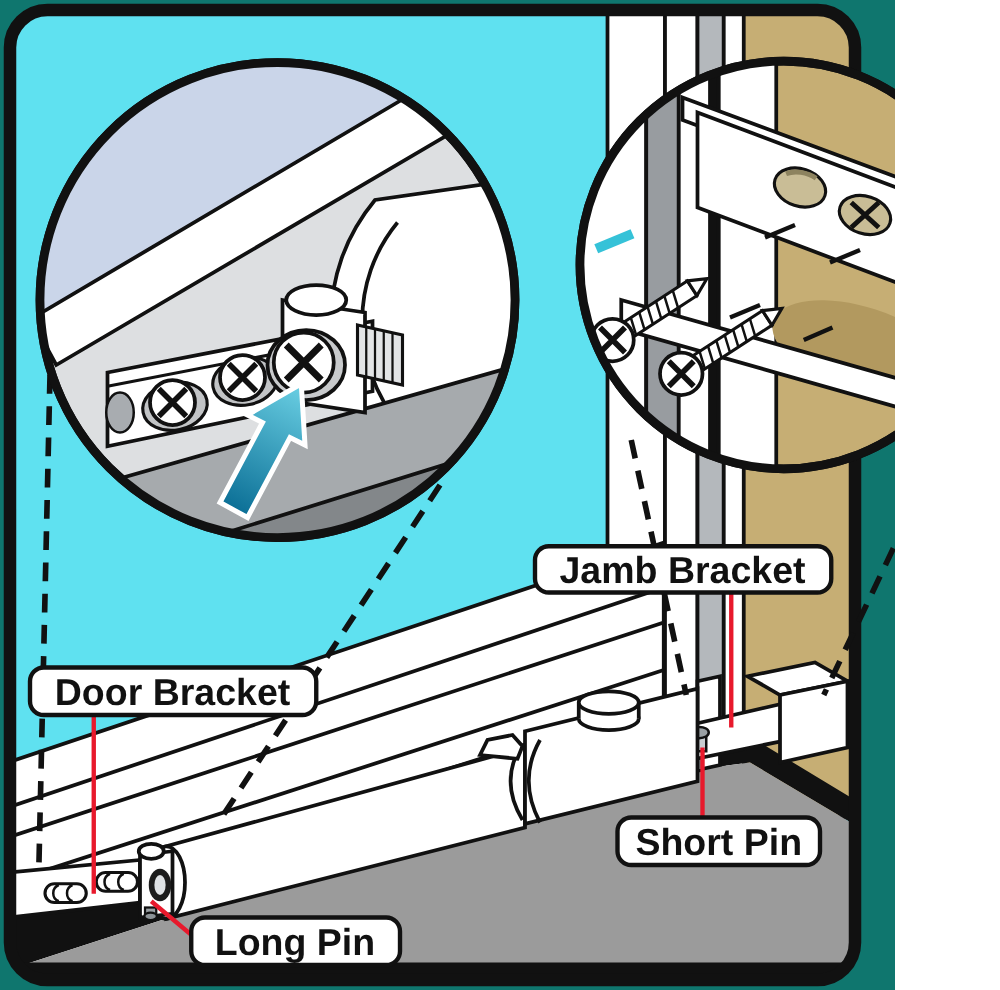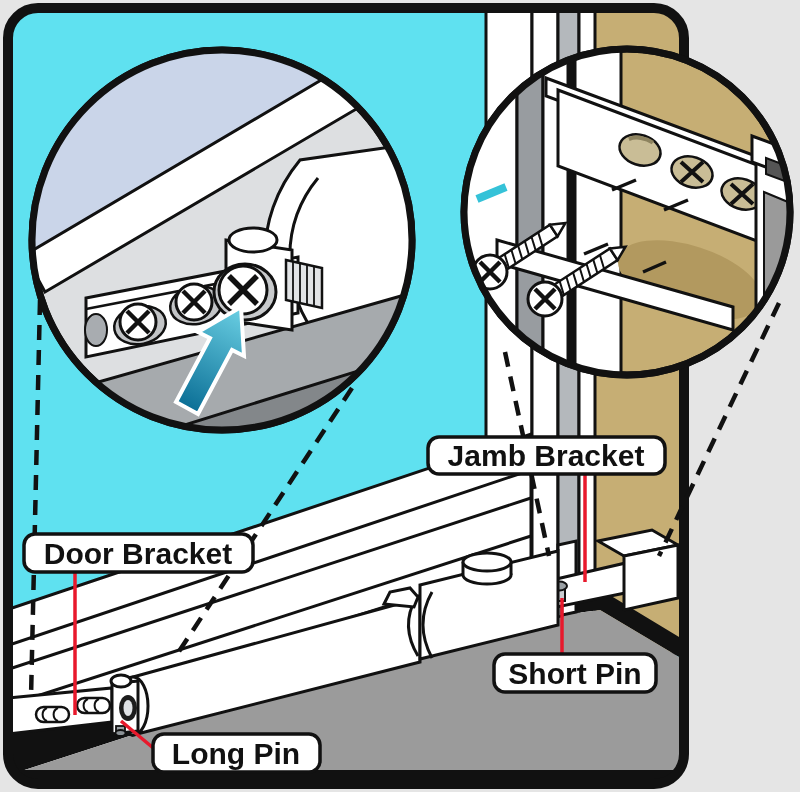--- a/index.html
+++ b/index.html
@@ -1,16 +1,16 @@
 <!DOCTYPE html>
 <html><head>
 <meta charset="utf-8">
 <style>
   html,body{margin:0;padding:0;background:#ffffff;}
-  .stage{position:relative;width:800px;height:792px;background:#e5e5e5;overflow:hidden;
+  .stage{position:relative;width:716px;height:792px;background:#0f766e;overflow:hidden;
          font-family:"Liberation Sans","DejaVu Sans",sans-serif;}
   svg{display:block}
   .lbl{font-family:"Liberation Sans","DejaVu Sans",sans-serif;font-weight:bold;font-size:30px;fill:#111;}
 </style>
 </head>
 <body>
 
 <div class="stage">
 <svg width="800" height="792" viewBox="0 0 800 792">
   <defs>

